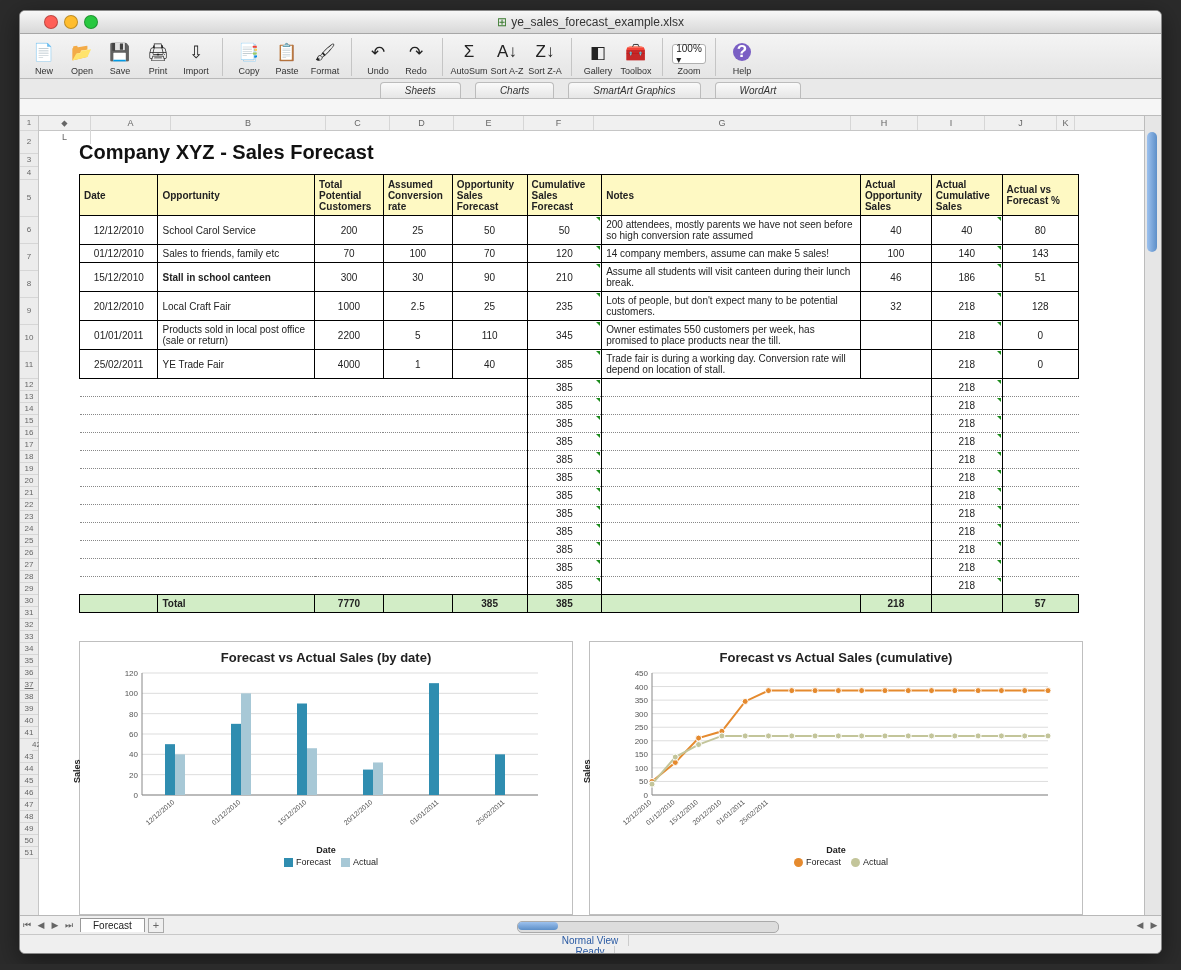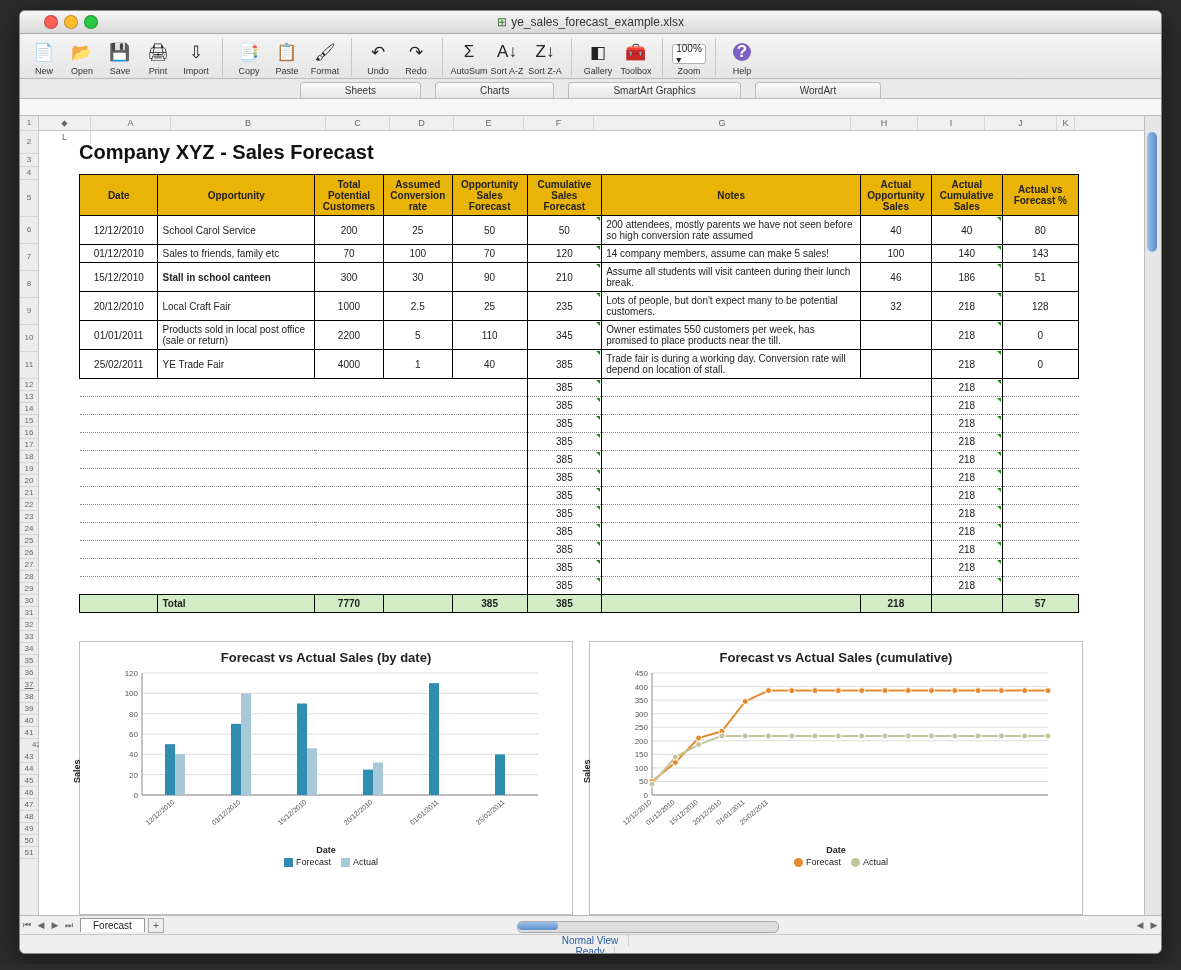--- a/index.html
+++ b/index.html
@@ -11,33 +11,33 @@
 .title{position:absolute;left:0;right:0;text-align:center;font-size:12px;color:#333;}
 .title .ic{color:#3a7b2f;margin-right:4px;}
 .toolbar{display:flex;align-items:flex-end;gap:4px;padding:4px 6px 2px 6px;background:linear-gradient(#f4f4f4,#e5e5e5);border-bottom:1px solid #b8b8b8;}
 .tool-group{display:flex;gap:2px;align-items:flex-end;}
 .sep{width:1px;height:38px;background:#c5c5c5;margin:0 4px;}
 .tool{display:flex;flex-direction:column;align-items:center;width:36px;cursor:pointer;}
 .tool .ico{width:26px;height:26px;display:flex;align-items:center;justify-content:center;font-size:17px;}
 .tool .lbl{font-size:9px;color:#333;margin-top:1px;white-space:nowrap;}
 .zoom-box{display:flex;align-items:center;border:1px solid #b0b0b0;background:#fff;border-radius:3px;height:18px;padding:0 3px;font-size:10px;margin-top:3px;}
 .tabbar{display:flex;justify-content:center;gap:14px;padding:3px 0 0 0;background:#e9e9e9;border-bottom:1px solid #bcbcbc;}
-.tab{border:1px solid #bcbcbc;border-bottom:none;border-radius:4px 4px 0 0;background:linear-gradient(#fafafa,#e6e6e6);padding:2px 44px;font-size:10px;color:#333;cursor:pointer;}
+.tab{border:1px solid #bcbcbc;border-bottom:none;border-radius:4px 4px 0 0;background:linear-gradient(#fafafa,#e6e6e6);padding:2px 24px;font-size:10px;color:#333;cursor:pointer;font-style:italic;}
 .cellbar{display:flex;height:16px;background:#f6f6f6;border-bottom:1px solid #bcbcbc;}
 .sheet-wrap{display:flex;}
 .rowhead{width:18px;background:#ececec;border-right:1px solid #c6c6c6;}
 .rowhead div{height:12px;font-size:8px;color:#666;text-align:center;border-bottom:1px solid #d6d6d6;line-height:12px;}
 .canvas{flex:1;overflow:hidden;background:#fff;position:relative;}
 .colhead{display:grid;grid-template-columns:52px 80px 155px 64px 64px 70px 70px 257px 67px 67px 72px 18px;height:14px;font-size:9px;color:#666;background:#f0f0f0;border-bottom:1px solid #c6c6c6;}
 .colhead div{border-right:1px solid #d6d6d6;text-align:center;line-height:14px;}
 .content{padding:6px 10px 0 40px;}
 h2.page-title{font-family:Verdana,Arial,sans-serif;font-weight:bold;font-size:20px;margin:4px 0 10px 0;color:#111;font-style:italic-off;}
 table.fc{border-collapse:collapse;width:1000px;}
 table.fc th,table.fc td{border:1px solid #000;font-size:10px;padding:3px 4px;}
-table.fc th{background:#eab308;text-align:center;font-weight:bold;height:34px;}
+table.fc th{background:#fef9c3;text-align:left;font-weight:bold;height:34px;}
 table.fc td{text-align:center;}
 table.fc td.left{text-align:left;}
 table.fc .cum,table.fc .acum{position:relative;}
 table.fc .mark::after{content:"";position:absolute;right:1px;top:1px;width:0;height:0;border-right:4px solid #1a8a1a;border-bottom:4px solid transparent;}
 .thin td{height:11px;border-top:1px dotted #888!important;border-bottom:1px dotted #888!important;border-left:none!important;border-right:none!important;}
 .thin td.keep{border-left:1px solid #000!important;border-right:1px solid #000!important;}
 .total td{background:#d2edc6;font-weight:bold;}
 .charts{display:flex;gap:16px;margin-top:28px;}
 .chart{border:1px solid #bfbfbf;background:#fff;width:480px;height:260px;position:relative;padding:6px 6px;}
 .chart h4{text-align:center;margin:2px 0 4px 0;font-size:13px;font-weight:bold;}

